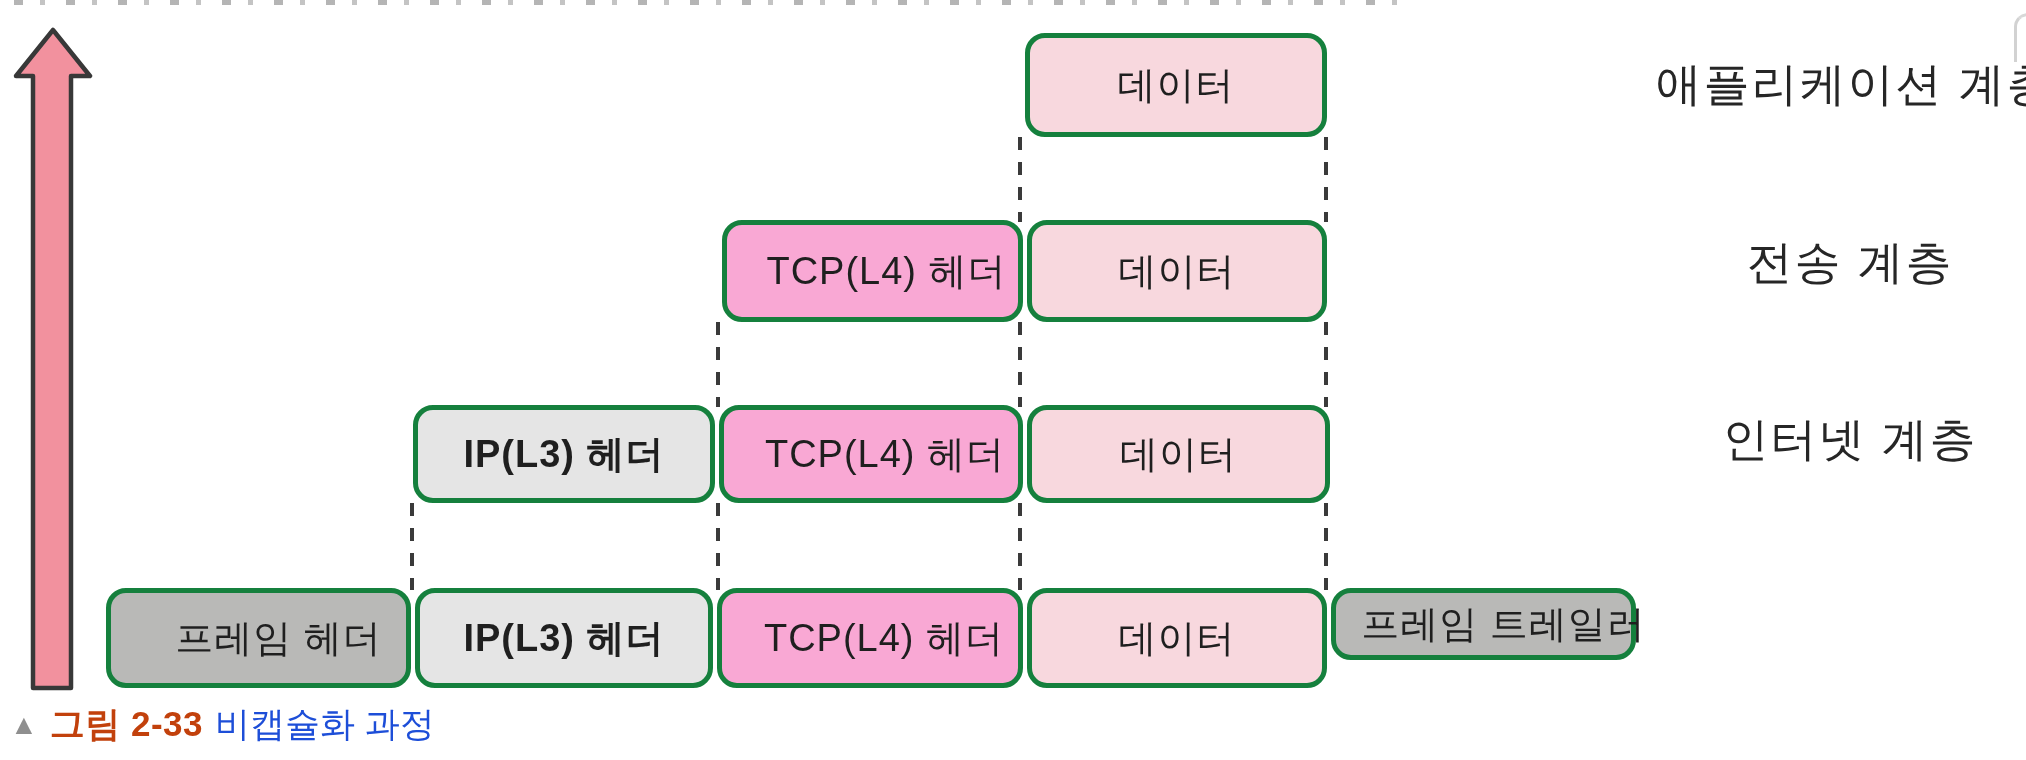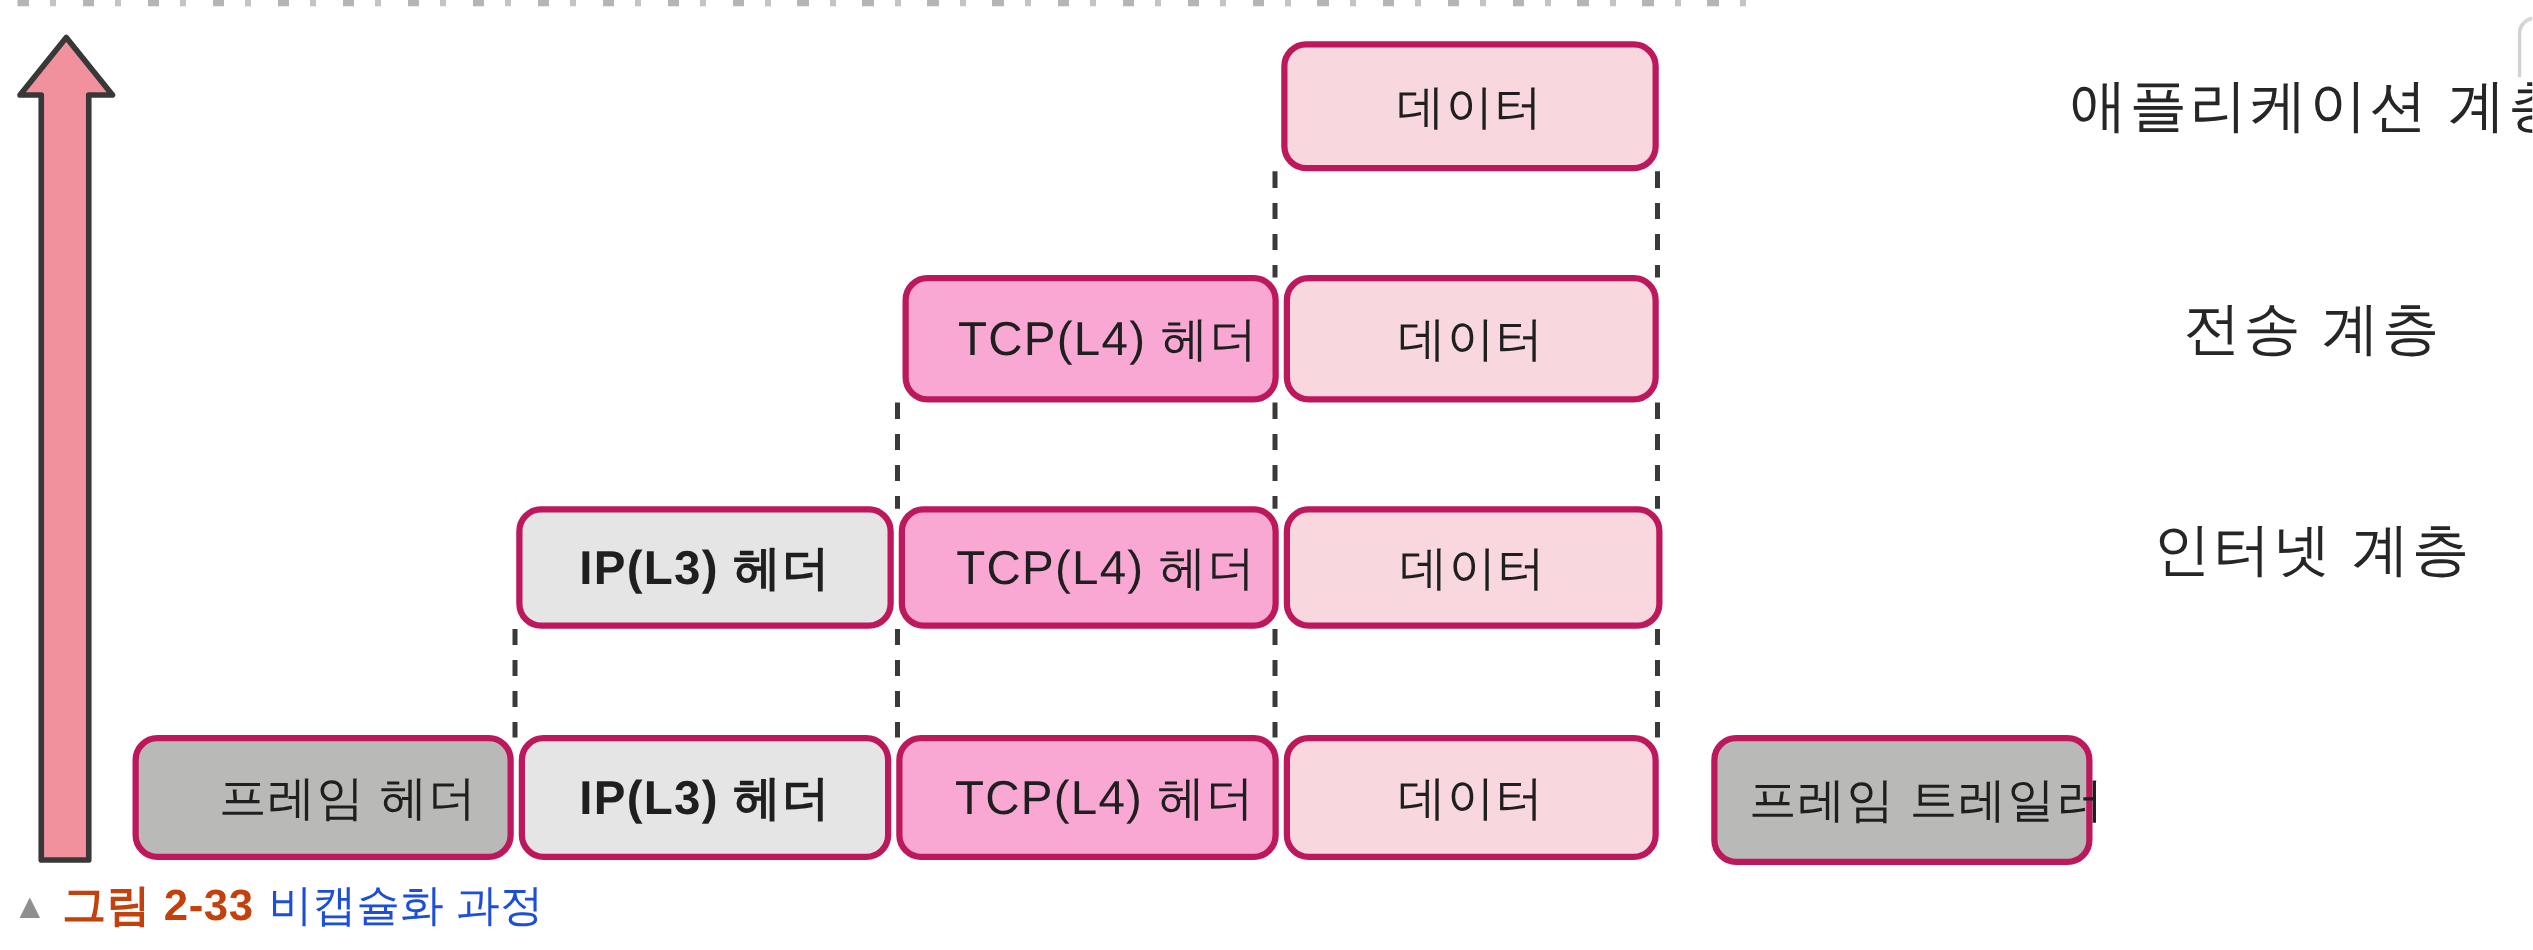--- a/index.html
+++ b/index.html
@@ -21,21 +21,21 @@
   
   .corner-artifact{
     position:absolute;left:2014px;top:13px;width:12px;height:46px;
     border-left:3px solid #d2d2d2;border-top:3px solid #d8d8d8;
     border-top-left-radius:14px;
   }
   .arrow-svg{position:absolute;left:0;top:0;}
   .pbox{
     position:absolute;
     box-sizing:border-box;
-    border:5px solid #be185d;
+    border:5px solid #15803d;
     border-radius:20px;
     display:flex;align-items:center;justify-content:center;
     font-size:38px;letter-spacing:1px;color:#1f1f1f;
     white-space:nowrap;
     z-index:3;
   }
   .fill-data{background:#f8d8de;}
   .fill-tcp{background:#f9a8d4;padding-left:28px;}
   .fill-ip{background:#e5e5e5;font-weight:bold;}
   .fill-frame{background:#b9b9b7;padding-left:40px;}
@@ -88,21 +88,21 @@
   <div class="pbox fill-data" style="left:1027px;top:220px;width:300px;height:102px;">데이터</div>
 
   <div class="pbox fill-ip" style="left:413px;top:405px;width:302px;height:98px;">IP(L3) 헤더</div>
   <div class="pbox fill-tcp" style="left:719px;top:405px;width:304px;height:98px;">TCP(L4) 헤더</div>
   <div class="pbox fill-data" style="left:1027px;top:405px;width:303px;height:98px;">데이터</div>
 
   <div class="pbox fill-frame" style="left:106px;top:588px;width:305px;height:100px;">프레임 헤더</div>
   <div class="pbox fill-ip" style="left:415px;top:588px;width:298px;height:100px;">IP(L3) 헤더</div>
   <div class="pbox fill-tcp" style="left:717px;top:588px;width:306px;height:100px;">TCP(L4) 헤더</div>
   <div class="pbox fill-data" style="left:1027px;top:588px;width:300px;height:100px;">데이터</div>
-  <div class="pbox fill-frame" style="left:1331px;top:588px;width:305px;height:104px;margin-left:38px;">프레임 트레일러</div>
+  <div class="pbox fill-frame" style="left:1331px;top:588px;width:305px;height:72px;">프레임 트레일러</div>
 
   <div class="layer-label" style="left:1855px;top:85px;">애플리케이션 계층</div>
   <div class="layer-label" style="left:1850px;top:263px;">전송 계층</div>
   <div class="layer-label" style="left:1850px;top:440px;">인터넷 계층</div>
 
   <div class="caption">
     <span class="tri">▲</span>
     <span class="fig-num">그림 2-33</span>
     <span class="fig-title">비캡슐화 과정</span>
   </div>

